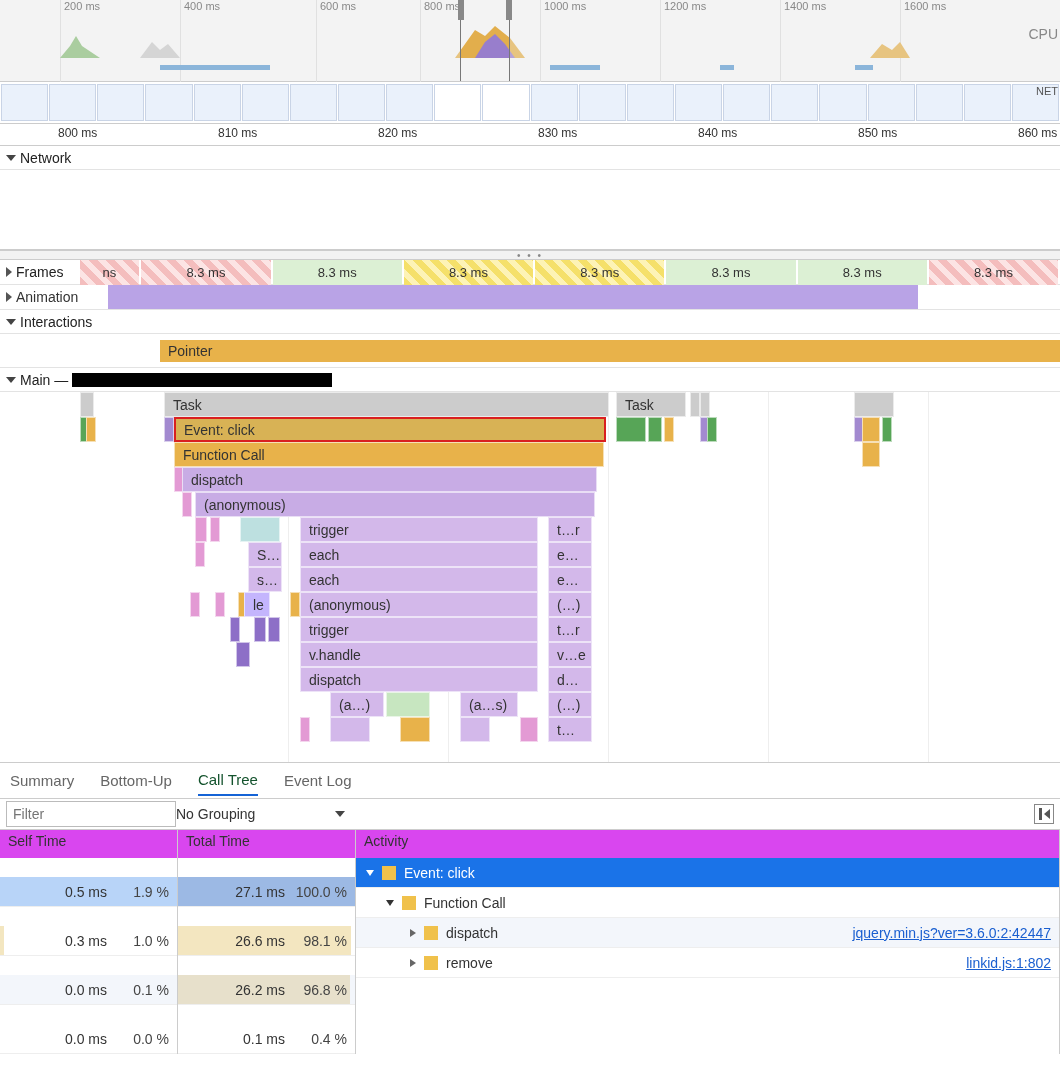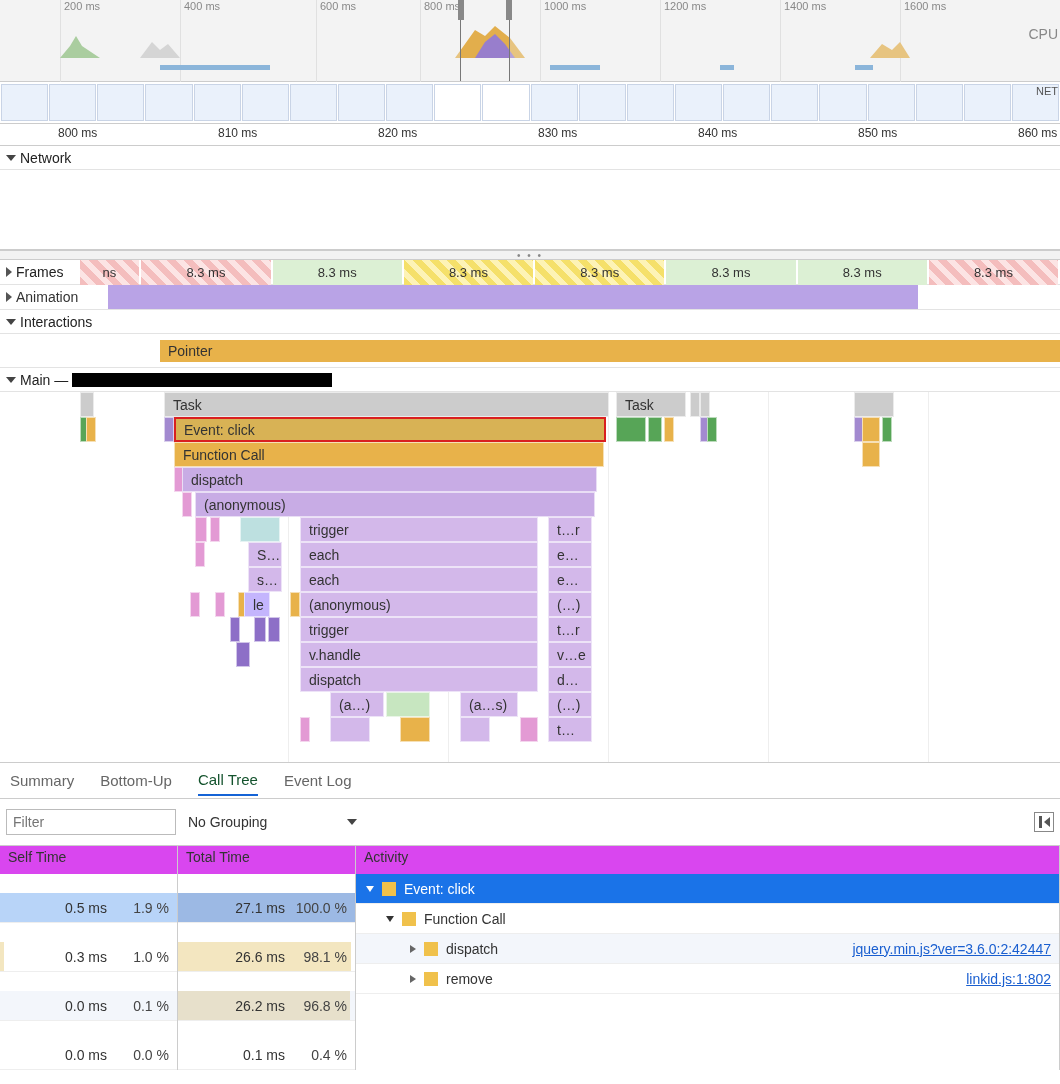--- a/index.html
+++ b/index.html
@@ -62,21 +62,21 @@
 .flame { position:relative; height:370px; }
 .row { position:absolute; height:25px; display:flex; align-items:center; padding-left:8px; font-size:14px; border:1px solid rgba(255,255,255,.6); overflow:hidden; white-space:nowrap;}
 .lbl { overflow:hidden; text-overflow:ellipsis; }
 
 
 .tabs { display:flex; gap:26px; padding:6px 10px 0; border-top:1px solid #ccc; font-size:15px; color:#666; height:36px; align-items:center;}
 .tabs .tab { cursor:pointer; padding-bottom:6px; }
 .tabs .tab.active { color:#14532d; border-bottom:2px solid #1463d6; }
 
 
-.filter-row { display:flex; align-items:center; gap:12px; padding:4px 6px; border-top:1px solid #ccc; border-bottom:1px solid #ccc; height:48px;}
+.filter-row { display:flex; align-items:center; padding:4px 6px; border-top:1px solid #ccc; border-bottom:1px solid #ccc; height:32px;}
 .filter-row input { width:170px; height:26px; border:1px solid #bbb; padding:0 6px; font-size:14px;}
 .group-sel { display:flex; align-items:center; gap:80px; color:#333; font-size:14px;}
 .toggle-icn { margin-left:auto; width:20px; height:20px; border:1px solid #888; display:flex; align-items:center; justify-content:center;}
 .toggle-icn .bar{width:3px;height:12px;background:#555;}
 .toggle-icn .tri2{width:0;height:0;border-top:5px solid transparent;border-bottom:5px solid transparent;border-right:6px solid #555;margin-left:2px;}
 
 
 .tbl { display:flex; font-size:14px; }
 .col { border-right:1px solid #ccc; }
 .col-self { width:178px;} .col-total{width:178px;} .col-act{flex:1;}

